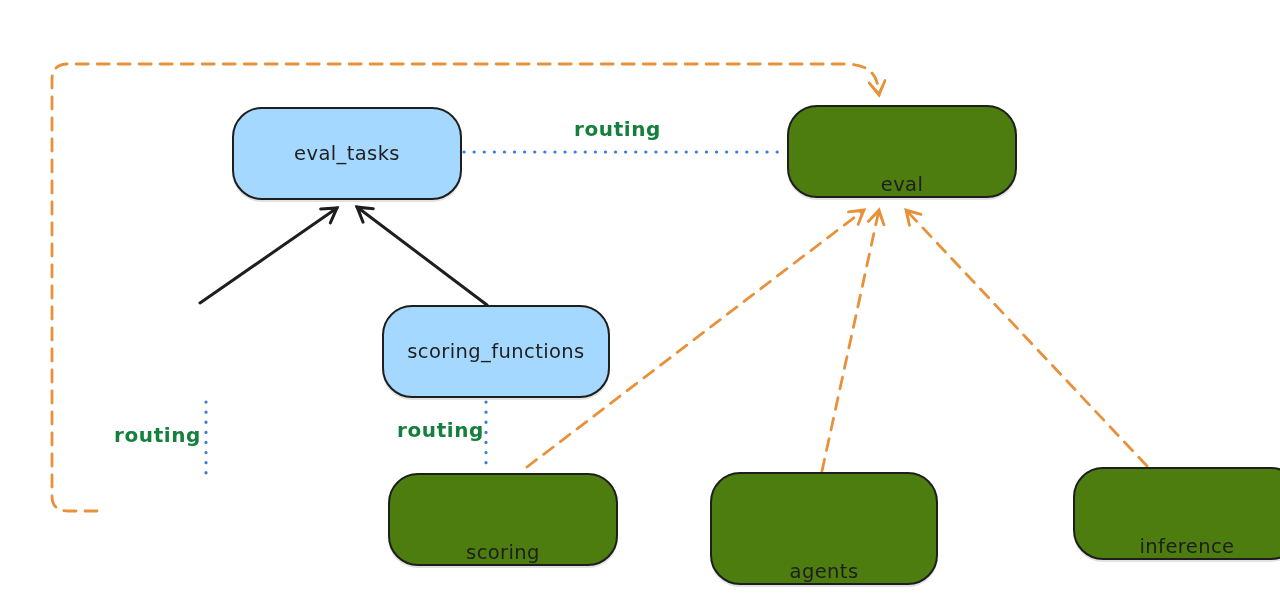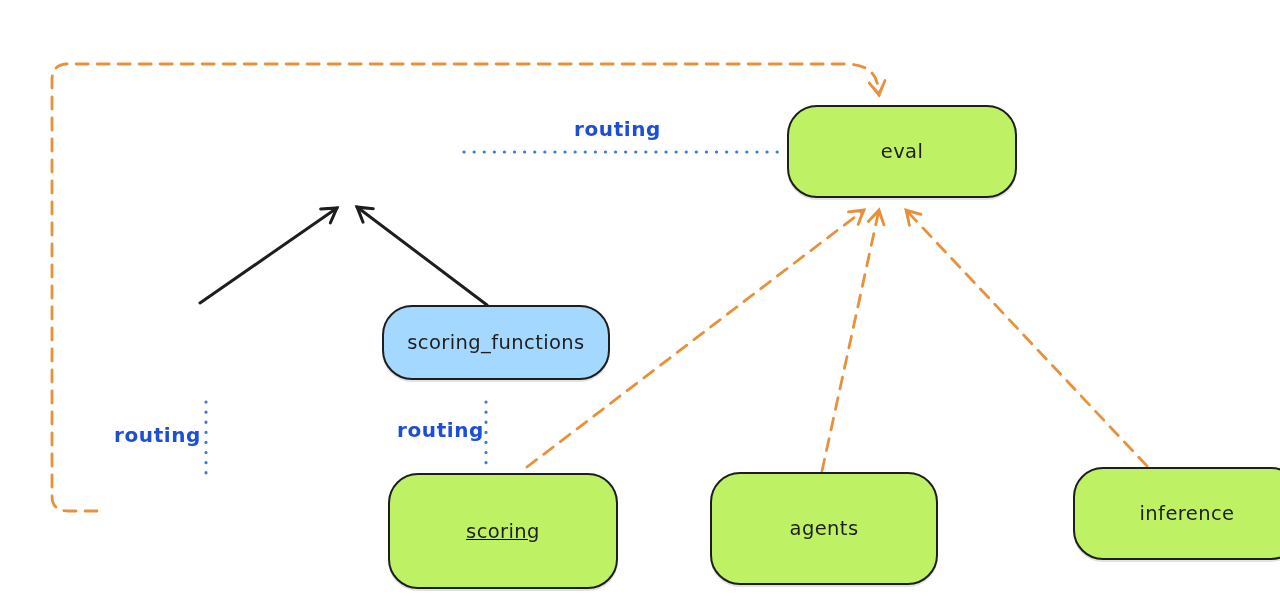--- a/index.html
+++ b/index.html
@@ -7,35 +7,35 @@
     position:relative; width:1280px; height:596px; background:#ffffff;
     overflow:hidden; font-family:"DejaVu Sans", sans-serif;
   }
   .edges-layer { position:absolute; left:0; top:0; width:1280px; height:596px; }
   .node {
     position:absolute; display:flex; align-items:center; justify-content:center;
     border:2.5px solid #1e1e1e; border-radius:30px; box-sizing:border-box;
     box-shadow:0 2px 0 rgba(140,140,140,0.25);
   }
   .node-blue  { background:#a5d8ff; }
-  .node-green { background:#bef264; }
+  .node-green { background:#4d7c0f;align-items:flex-end; }
   .node-label {
     color:#1e1e1e; font-size:19.5px; letter-spacing:0.4px; white-space:nowrap;
   }
   .edge-label {
-    position:absolute; color:#1d4ed8; font-size:20px; font-weight:600;
+    position:absolute; color:#15803d; font-size:20px; font-weight:600;
     letter-spacing:0.6px; text-align:center; white-space:nowrap;
   }
   
   #n-eval-tasks        { left:232px;  top:107px; width:230px; height:93px; }
   #n-eval              { left:787px;  top:105px; width:230px; height:93px; }
   #n-datasets          { left:100px;  top:305px; width:230px; height:93px; }
-  #n-scoring-functions { left:382px;  top:305px; width:228px; height:75px; }
+  #n-scoring-functions { left:382px;  top:305px; width:228px; height:93px; }
   #n-datasetio         { left:97px;   top:477px; width:230px; height:90px; }
-  #n-scoring           { left:388px;  top:473px; width:230px; height:116px;text-decoration:underline; }
+  #n-scoring           { left:388px;  top:473px; width:230px; height:93px; }
   #n-agents            { left:710px;  top:472px; width:228px; height:113px; }
   #n-inference         { left:1025px; top:467px; width:228px; height:93px;margin-left:48px; }
   
   #lbl-routing-top  { left:550px; top:117px; width:135px; }
   #lbl-routing-left { left:90px;  top:423px; width:135px; }
   #lbl-routing-mid  { left:373px; top:418px; width:135px; }
 </style>
 </head>
 <body>
 
@@ -59,20 +59,23 @@
     <line x1="464" y1="152" x2="786" y2="152" stroke="#3b7cd6" stroke-width="3.2" stroke-linecap="round" stroke-dasharray="0.1 10"></line>
     <line x1="206" y1="402" x2="206" y2="473" stroke="#3b7cd6" stroke-width="3.2" stroke-linecap="round" stroke-dasharray="0.1 10"></line>
     <line x1="486" y1="402" x2="486" y2="469" stroke="#3b7cd6" stroke-width="3.2" stroke-linecap="round" stroke-dasharray="0.1 10"></line>
 
     <path d="M 97 511 L 68 511 Q 52 511 52 496 L 52 80 Q 52 64 68 64 L 845 64 Q 876 64 878 88 L 879 95" fill="none" stroke="#e8913a" stroke-width="2.8" stroke-linecap="round" stroke-dasharray="12 9" marker-end="url(#arrow-orange)"></path>
     <line x1="527" y1="467" x2="864" y2="210" stroke="#e8913a" stroke-width="2.8" stroke-linecap="round" stroke-dasharray="12 9" marker-end="url(#arrow-orange)"></line>
     <line x1="822" y1="471" x2="879" y2="210" stroke="#e8913a" stroke-width="2.8" stroke-linecap="round" stroke-dasharray="12 9" marker-end="url(#arrow-orange)"></line>
     <line x1="1147" y1="466" x2="906" y2="210" stroke="#e8913a" stroke-width="2.8" stroke-linecap="round" stroke-dasharray="12 9" marker-end="url(#arrow-orange)"></line>
   </svg>
 
+  <div class="node node-blue" id="n-eval-tasks">
+    <span class="node-label">eval_tasks</span>
+  </div>
   <div class="node node-green" id="n-eval">
     <span class="node-label">eval</span>
   </div>
   <div class="node node-blue" id="n-scoring-functions">
     <span class="node-label">scoring_functions</span>
   </div>
   <div class="node node-green" id="n-scoring">
     <span class="node-label">scoring</span>
   </div>
   <div class="node node-green" id="n-agents">

